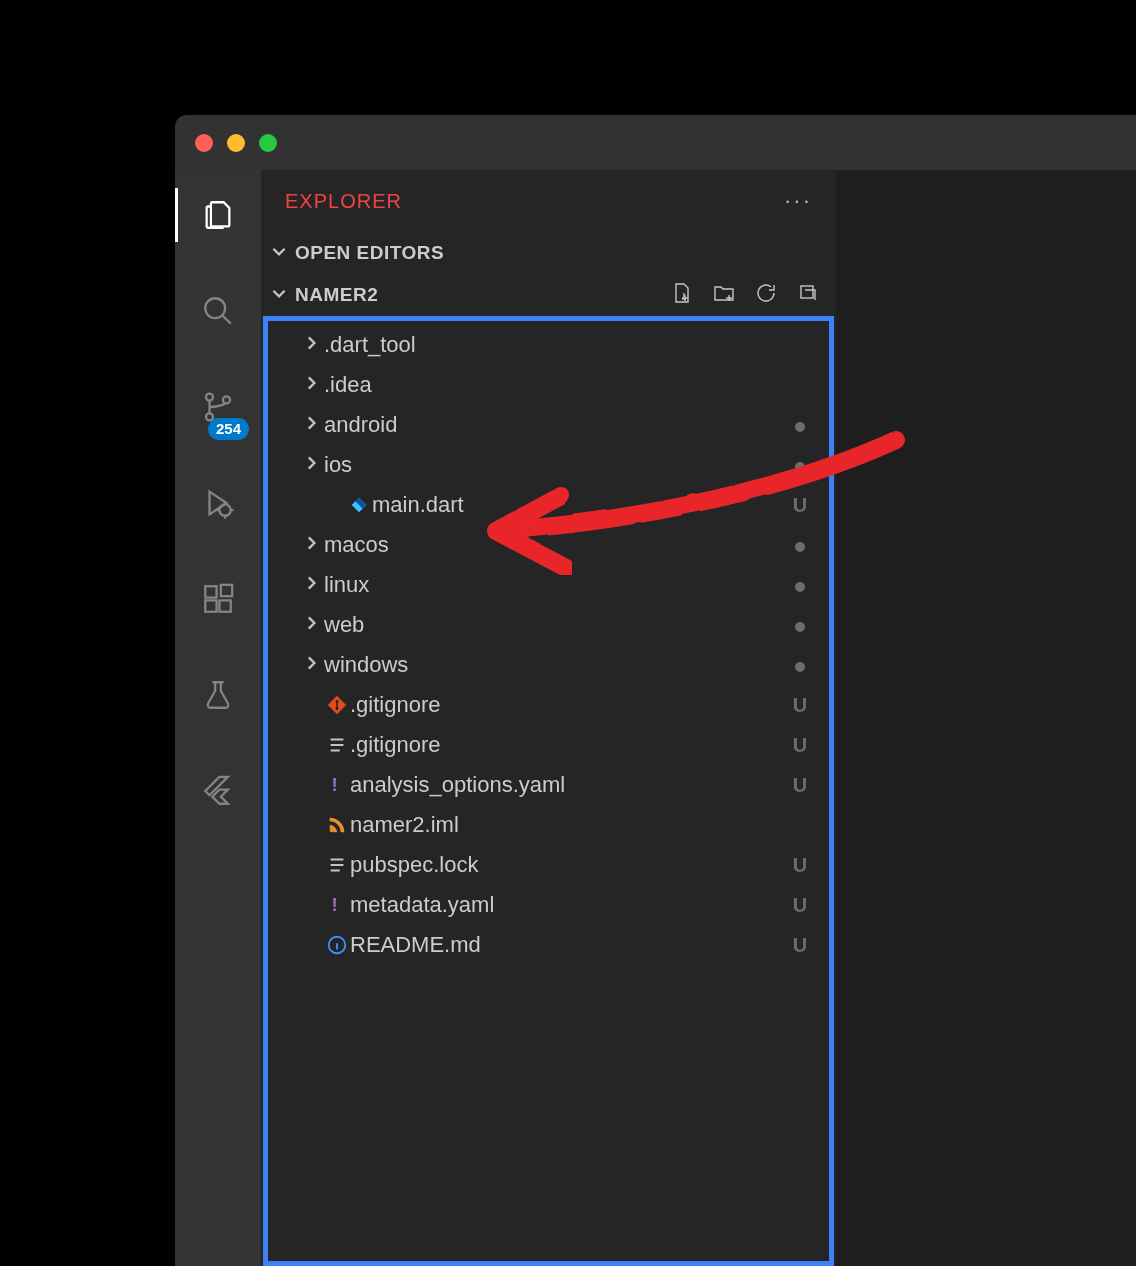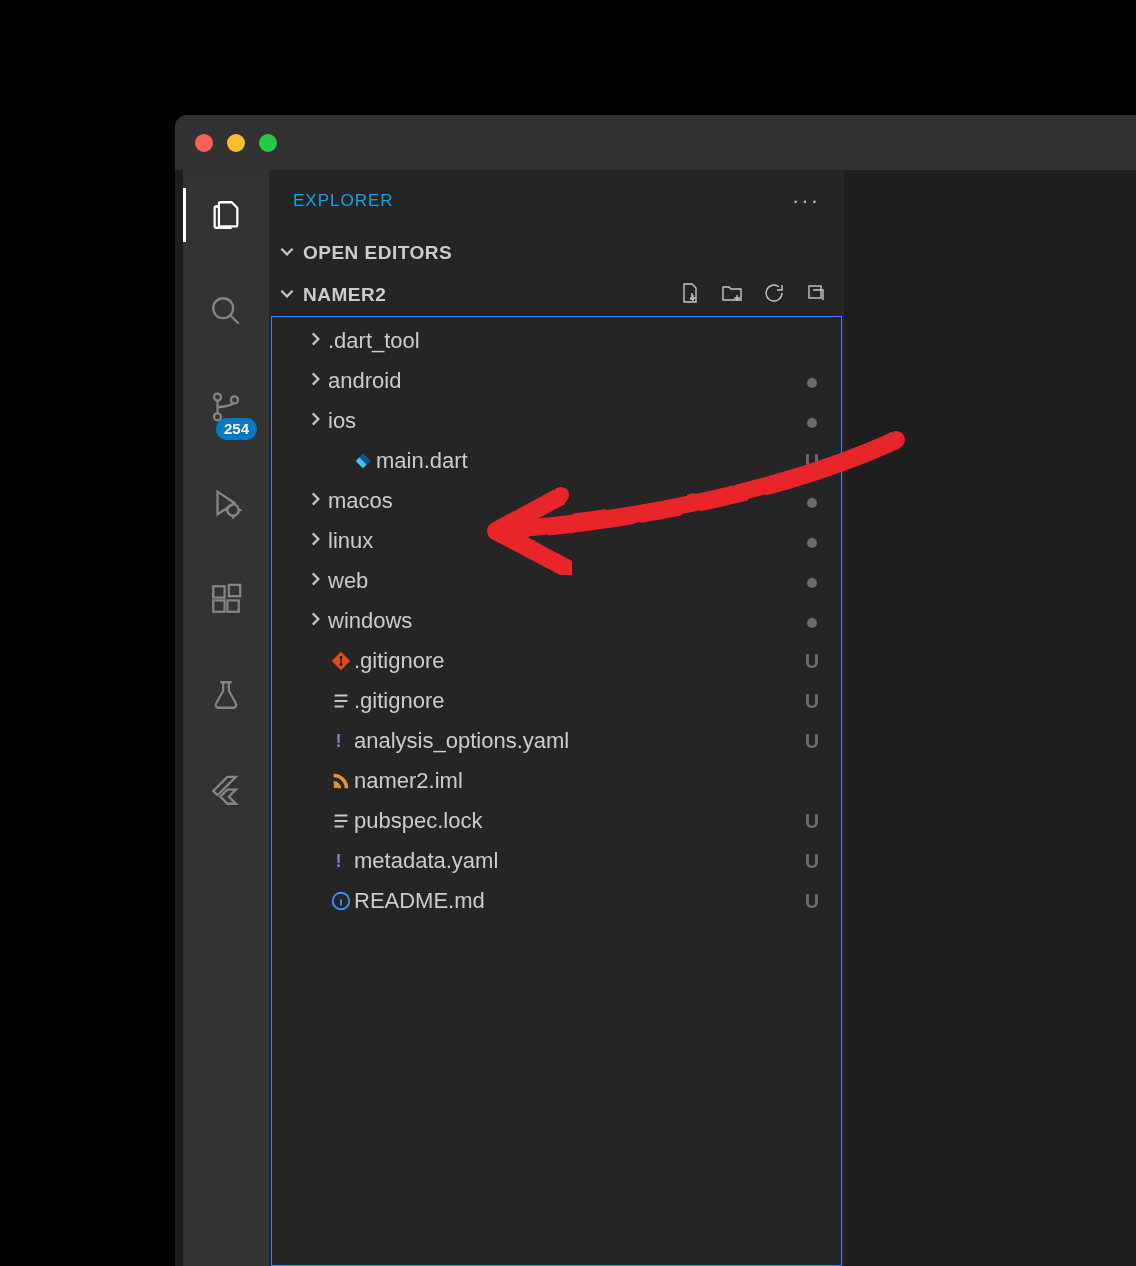--- a/index.html
+++ b/index.html
@@ -38,21 +38,20 @@
   .body-row { display: flex; flex: 1; overflow: hidden; }
   .activity-bar {
     width: 86px;
     background: #333333;
     display: flex;
     flex-direction: column;
     align-items: center;
     padding-top: 18px;
     gap: 42px;
     position: relative;
-    margin-left: 8px;
   }
   .activity-item {
     width: 86px;
     height: 54px;
     display: flex;
     align-items: center;
     justify-content: center;
     cursor: pointer;
     position: relative;
   }
@@ -87,23 +86,23 @@
     font-size: 22px;
   }
   .sidebar-header {
     height: 62px;
     display: flex;
     align-items: center;
     padding: 0 24px;
     justify-content: space-between;
   }
   .sidebar-title {
-    color: #0ea5e9;
+    color: #ef4444;
     letter-spacing: 1px;
-    font-size: 17px;
+    font-size: 20px;
   }
   .sidebar-more { color: #bbbbbb; font-size: 22px; letter-spacing: 2px; cursor: pointer; }
   .section-header {
     display: flex;
     align-items: center;
     height: 42px;
     padding-left: 6px;
     font-weight: 700;
     font-size: 19px;
     color: #cccccc;
@@ -114,21 +113,21 @@
   .section-header .chev { width: 24px; text-align: center; color: #ccc; }
   .section-header .actions {
     margin-left: auto;
     display: flex;
     gap: 18px;
     padding-right: 16px;
   }
   .section-header .actions svg { width: 24px; height: 24px; }
   .section-header .actions .stroke { stroke: #c5c5c5; fill: none; stroke-width: 1.4; }
   .tree {
-    border: 1px solid #3b82f6;
+    border: 5px solid #3b82f6;
     margin: 0 2px 0 2px;
     flex: 1;
     overflow: auto;
     padding-top: 4px;
   }
   .tree-row {
     display: flex;
     align-items: center;
     height: 40px;
     padding-right: 18px;
@@ -311,20 +310,28 @@
                 <path d="M6 3l5 5-5 5"></path>
               </svg></span>
             <span class="label">.dart_tool</span>
             <span class="decoration"></span>
           </div>
           <div class="tree-row">
             <span class="indent" style="width: 30px;"></span>
             <span class="twisty"><svg class="chev-svg" viewBox="0 0 16 16">
                 <path d="M6 3l5 5-5 5"></path>
               </svg></span>
+            <span class="label">.idea</span>
+            <span class="decoration"></span>
+          </div>
+          <div class="tree-row">
+            <span class="indent" style="width: 30px;"></span>
+            <span class="twisty"><svg class="chev-svg" viewBox="0 0 16 16">
+                <path d="M6 3l5 5-5 5"></path>
+              </svg></span>
             <span class="label">android</span>
             <span class="decoration"><span class="dot"></span></span>
           </div>
           <div class="tree-row">
             <span class="indent" style="width: 30px;"></span>
             <span class="twisty"><svg class="chev-svg" viewBox="0 0 16 16">
                 <path d="M6 3l5 5-5 5"></path>
               </svg></span>
             <span class="label">ios</span>
             <span class="decoration"><span class="dot"></span></span>

